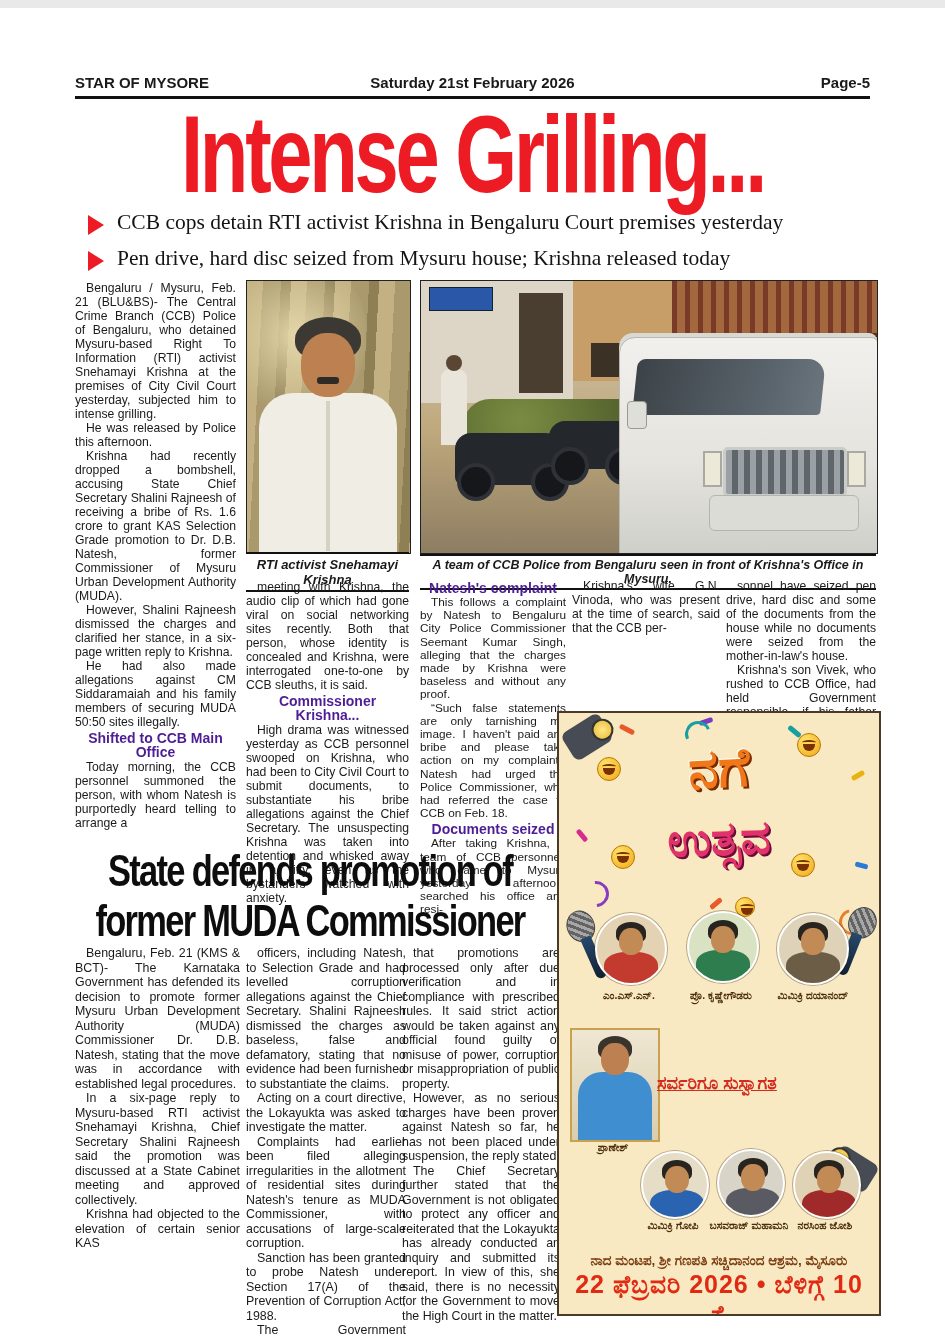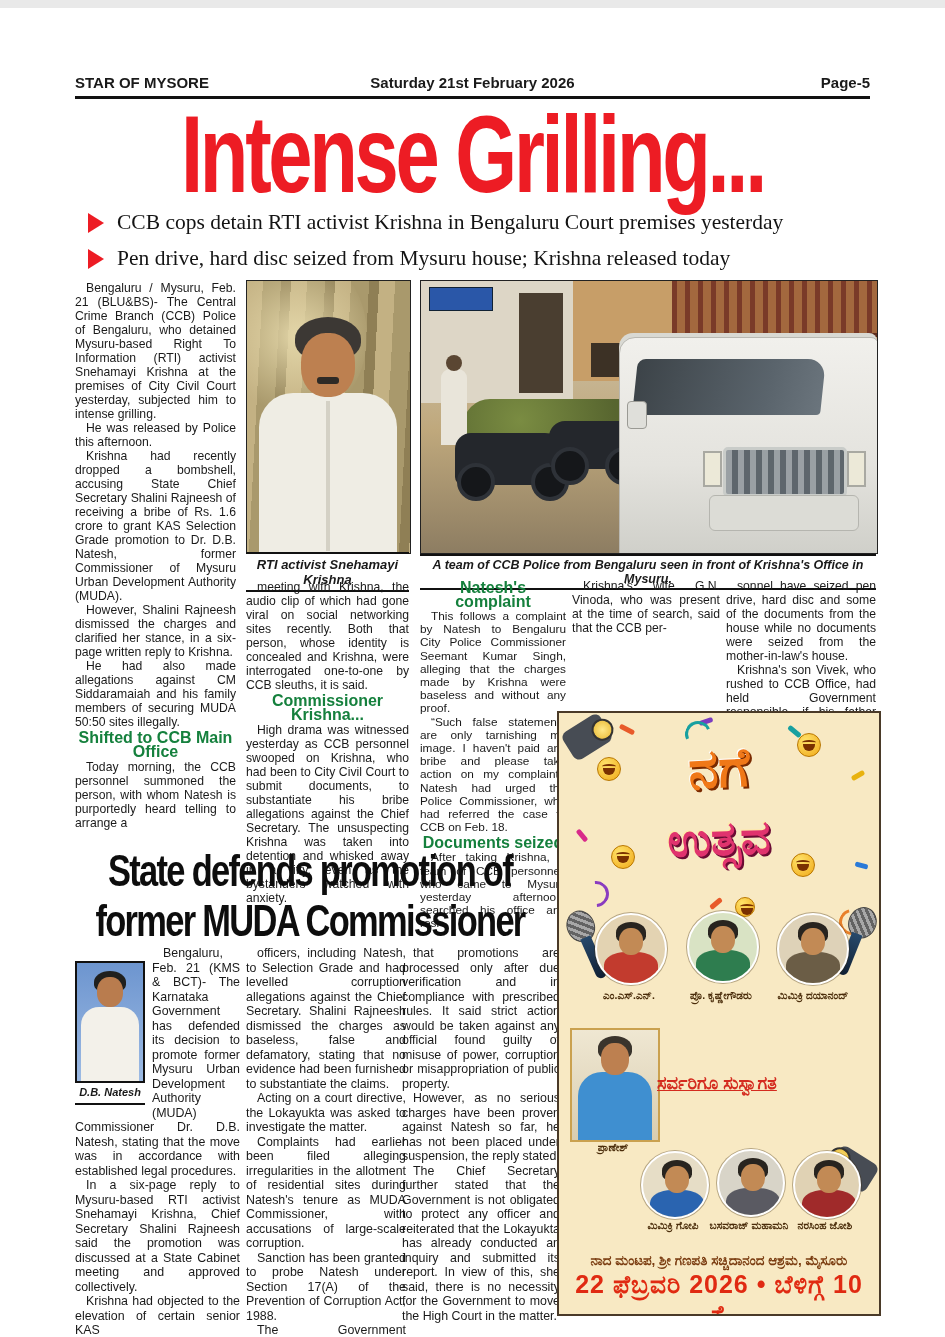--- a/index.html
+++ b/index.html
@@ -9,28 +9,28 @@
   .mast{position:absolute;left:75px;top:66px;width:795px;height:18px;font-weight:bold;font-size:15px;}
   .mast .m-left{position:absolute;left:0;top:0;}
   .mast .m-center{position:absolute;left:210px;top:0;width:375px;text-align:center;}
   .mast .m-right{position:absolute;right:0;top:0;}
   .mast-rule{position:absolute;left:75px;top:88px;width:795px;height:3px;background:#111;}
   
   .headline1{position:absolute;left:75px;top:92px;width:795px;text-align:center;white-space:nowrap;
              font-size:97px;line-height:98px;font-weight:bold;letter-spacing:-4px;color:#ed1c24;
              transform:scale(0.82,1.12);transform-origin:50% 0%;}
   .bullet-row{position:absolute;left:88px;width:780px;font-family:"Liberation Serif",serif;
-              font-size:21.5px;color:#141414;display:flex;align-items:center;}
+              font-size:21.5px;color:#141414;display:flex;align-items:flex-end;}
   .tri{width:0;height:0;border-left:16px solid #ed1c24;border-top:10px solid transparent;
        border-bottom:10px solid transparent;margin-right:13px;flex:0 0 auto;}
   
   .col{position:absolute;text-align:justify;font-size:12.2px;line-height:14px;}
   .col p{margin:0;text-indent:11px;}
-  .col .subhead{color:#15803d;font-weight:bold;text-align:center;text-indent:0;
-                font-size:16px;line-height:14px;margin:2px 0 1px 0;}
+  .col .subhead{color:#4c1d95;font-weight:bold;text-align:center;text-indent:0;
+                font-size:14px;line-height:14px;margin:2px 0 1px 0;}
   .col.tight{font-size:11.8px;line-height:13.2px;}
   .col2a{font-size:12.4px;line-height:14.5px;}
   
   .photo{position:absolute;overflow:hidden;border:1px solid #222;background:#b8a87e;}
   .cap{position:absolute;font-weight:bold;font-style:italic;text-align:center;
        border-top:2px solid #111;border-bottom:2px solid #111;background:#fff;}
   
   .p1-bg{position:absolute;inset:0;background:repeating-linear-gradient(93deg,#c3b183 0 16px,#a9996c 16px 34px,#8f7f55 34px 44px);}
   .p1-glow{position:absolute;left:-20px;top:-30px;width:140px;height:170px;border-radius:50%;
            background:radial-gradient(circle,#e3d6a8 0%,rgba(227,214,168,0) 70%);}
@@ -207,28 +207,20 @@
       <p class="para">Krishna's wife G.N. Vinoda, who was present at the time of search, said that the CCB per-</p>
     </div>
   <div class="col" style="left:726px;top:571px;width:150px;">
       <p class="para">sonnel have seized pen drive, hard disc and some of the documents from the house while no documents were seized from the mother-in-law's house.</p>
       <p class="para">Krishna's son Vivek, who rushed to CCB Office, had held Government responsible, if his father was subjected to any harm.</p>
     </div>
 
   <div class="headline2">State defends promotion of former MUDA Commissioner</div>
 
   <div class="col col2a" style="left:75px;top:938px;width:165px;">
-    <div class="dbn">
-      <div class="dbn-img">
-        <div class="dbn-shirt"></div>
-          <div class="dbn-hair"></div>
-          <div class="dbn-face"></div>
-      </div>
-      <div class="dbn-cap">D.B. Natesh</div>
-    </div>
     <div>
         <p class="para">Bengaluru, Feb. 21 (KMS &amp; BCT)- The Karnataka Government has defended its decision to promote former Mysuru Urban Development Authority (MUDA) Commissioner Dr. D.B. Natesh, stating that the move was in accordance with established legal procedures.</p>
         <p class="para">In a six-page reply to Mysuru-based RTI activist Snehamayi Krishna, Chief Secretary Shalini Rajneesh said the promotion was discussed at a State Cabinet meeting and approved collectively.</p>
         <p class="para">Krishna had objected to the elevation of certain senior KAS</p>
       </div>
   </div>
   <div class="col col2a" style="left:246px;top:938px;width:160px;">
       <p class="para">officers, including Natesh, to Selection Grade and had levelled corruption allegations against the Chief Secretary. Shalini Rajneesh dismissed the charges as baseless, false and defamatory, stating that no evidence had been furnished to substantiate the claims.</p>
       <p class="para">Acting on a court directive, the Lokayukta was asked to investigate the matter.</p>
       <p class="para">Complaints had earlier been filed alleging irregularities in the allotment of residential sites during Natesh's tenure as MUDA Commissioner, with accusations of large-scale corruption.</p>

